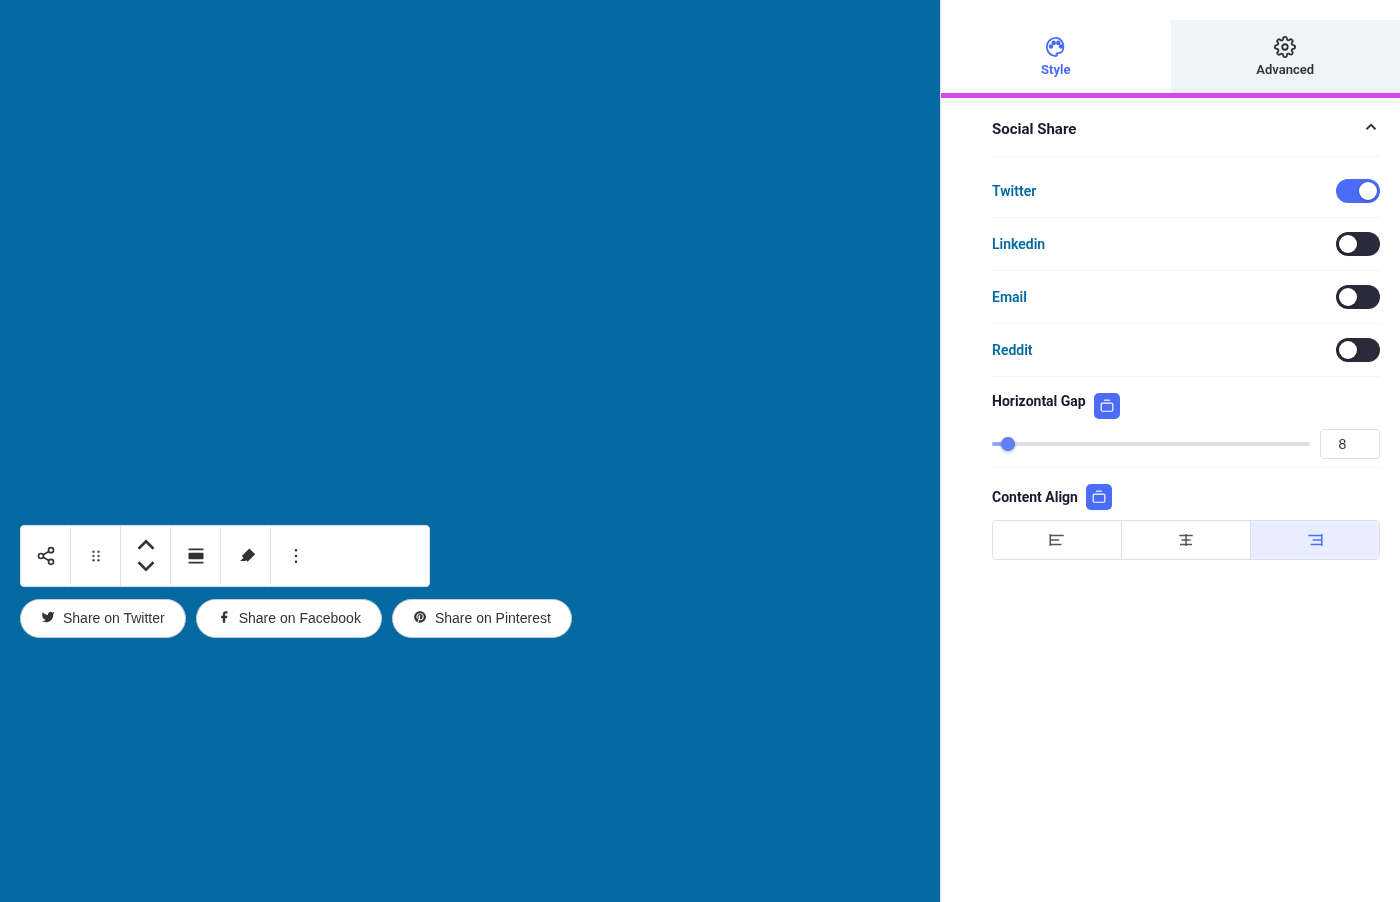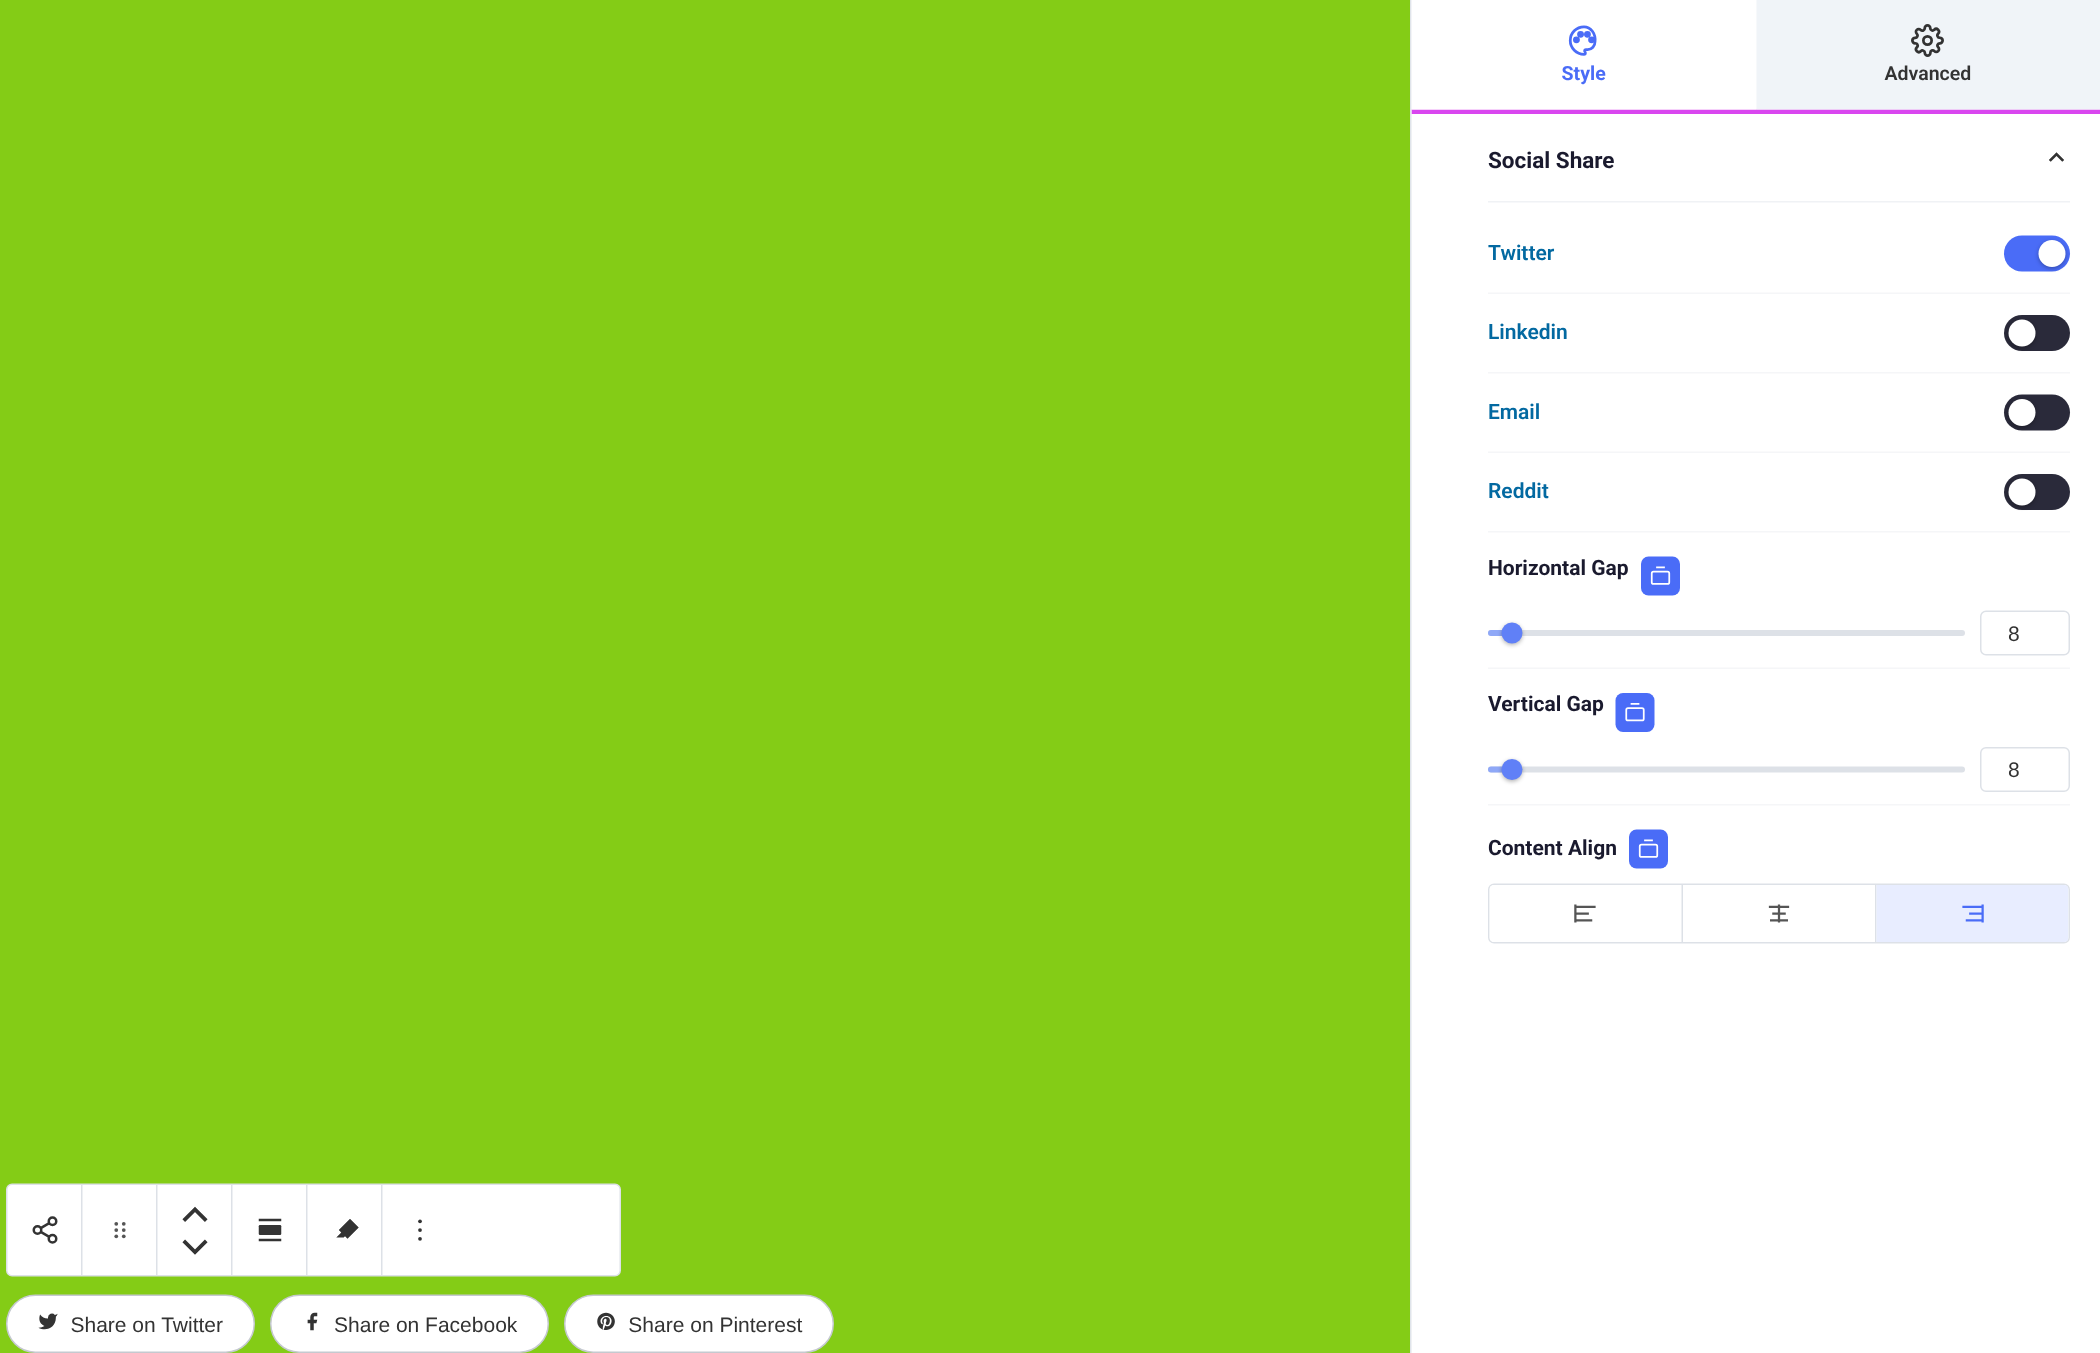--- a/index.html
+++ b/index.html
@@ -8,26 +8,26 @@
       background: #f0f4f8;
       display: flex;
       width: 1400px;
       height: 902px;
       overflow: hidden;
     }
 
     
     .canvas-area {
       flex: 1;
-      background: #84cc16;
+      background: #0369a1;
       position: relative;
       display: flex;
-      align-items: flex-end;
+      align-items: center;
       padding-top: 260px;
-      padding-left: 4px;
+      padding-left: 20px;
     }
 
     .widget-container {
       display: flex;
       flex-direction: column;
       gap: 12px;
     }
 
     
     .toolbar {
@@ -93,21 +93,22 @@
       border-left: 1px solid #e0e4ea;
       display: flex;
       flex-direction: column;
       height: 100%;
       overflow-y: auto;
     }
 
     
     .panel-tabs {
       display: flex;
-      border-bottom: 3px solid #d946ef;
+      border-bottom: 5px solid #d946ef;
+      margin-top: 20px;
     }
 
     .panel-tab {
       flex: 1;
       display: flex;
       flex-direction: column;
       align-items: center;
       justify-content: center;
       padding: 16px 10px;
       cursor: pointer;
@@ -493,38 +494,20 @@
       </div>
       <div class="slider-row">
         <div class="slider-track">
           <div class="slider-fill" style="width:5%"></div>
           <div class="slider-thumb" style="left:calc(5% - 7px)"></div>
         </div>
         <input class="slider-value" type="number" value="8" style="">
       </div>
     </div>
 
-    <div class="slider-section">
-      <div class="slider-header">
-        <span class="slider-label">Vertical Gap</span>
-        <span class="device-icon">
-          <svg viewBox="0 0 24 24" fill="none" stroke="white" stroke-width="2" width="14" height="14">
-            <rect x="2" y="7" width="20" height="14" rx="2"></rect>
-            <line x1="7" y1="2" x2="17" y2="2" stroke="white" stroke-width="2"></line>
-          </svg>
-        </span>
-      </div>
-      <div class="slider-row">
-        <div class="slider-track">
-          <div class="slider-fill" style="width:5%"></div>
-          <div class="slider-thumb" style="left:calc(5% - 7px)"></div>
-        </div>
-        <input class="slider-value" type="number" value="8" style="">
-      </div>
-    </div>
 
     <div class="align-section">
       <div class="align-header">
         <span class="align-label">Content Align</span>
         <span class="device-icon">
           <svg viewBox="0 0 24 24" fill="none" stroke="white" stroke-width="2" width="14" height="14">
             <rect x="2" y="7" width="20" height="14" rx="2"></rect>
             <line x1="7" y1="2" x2="17" y2="2" stroke="white" stroke-width="2"></line>
           </svg>
         </span>

